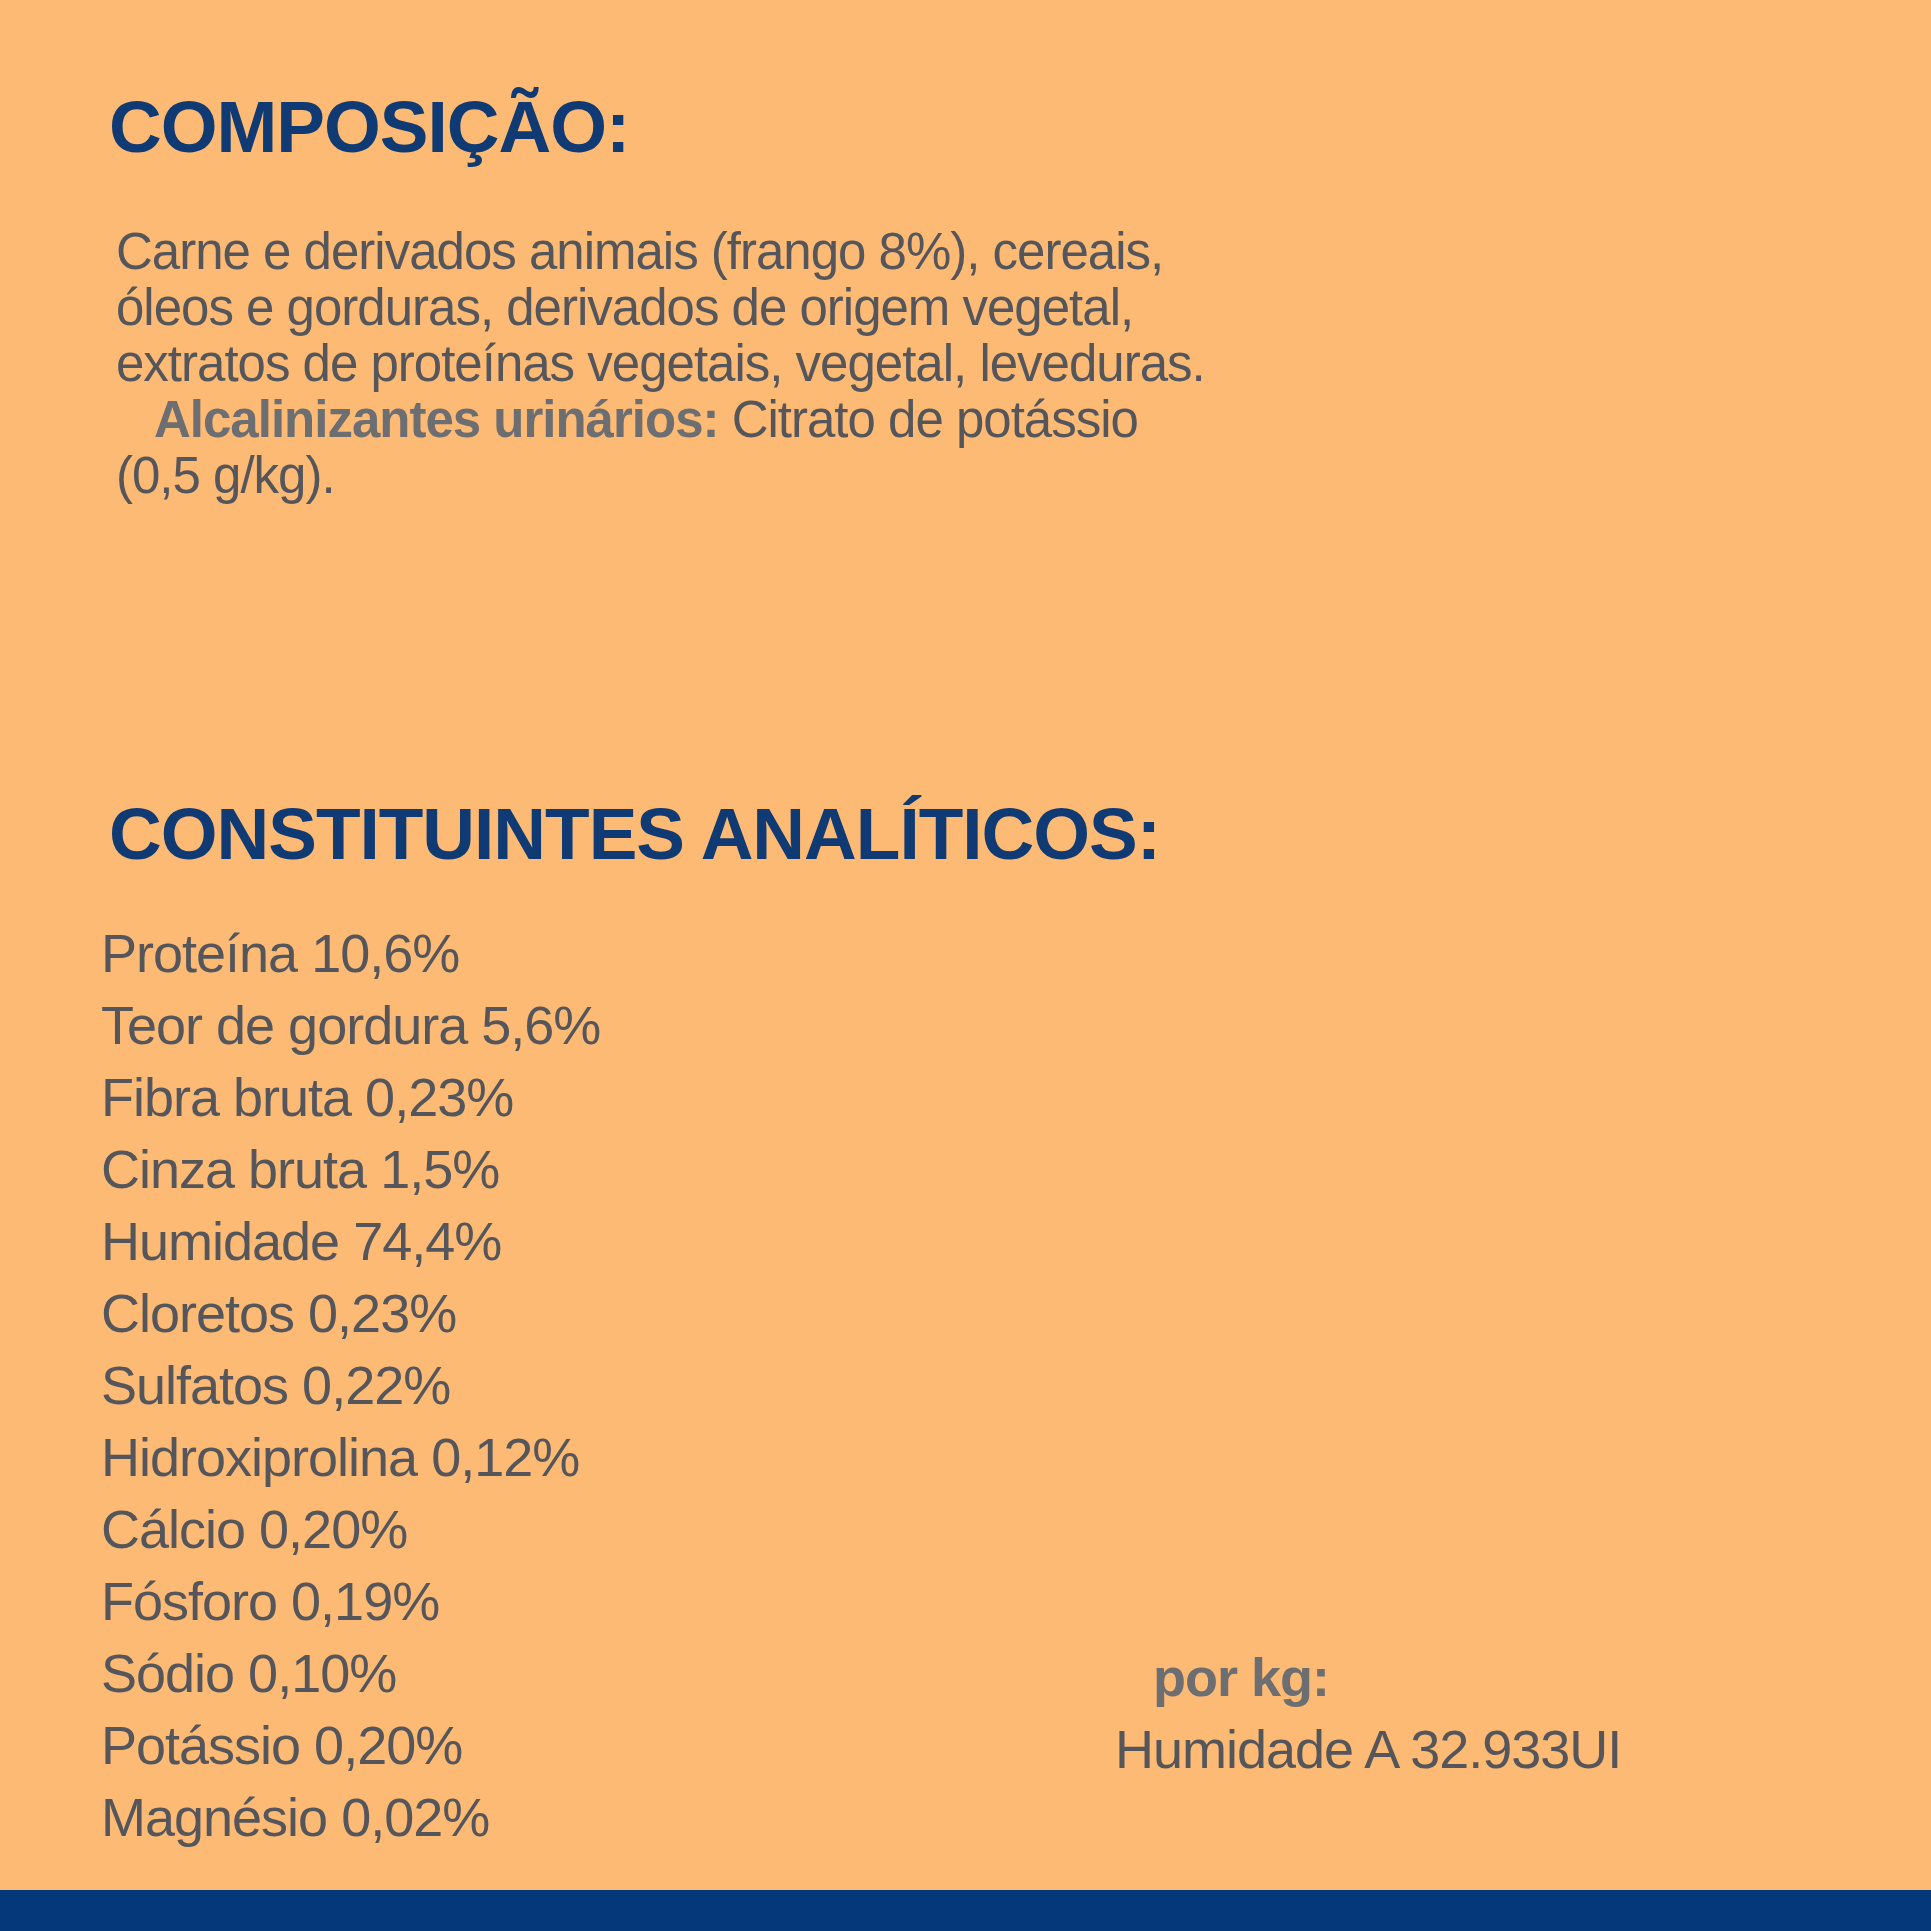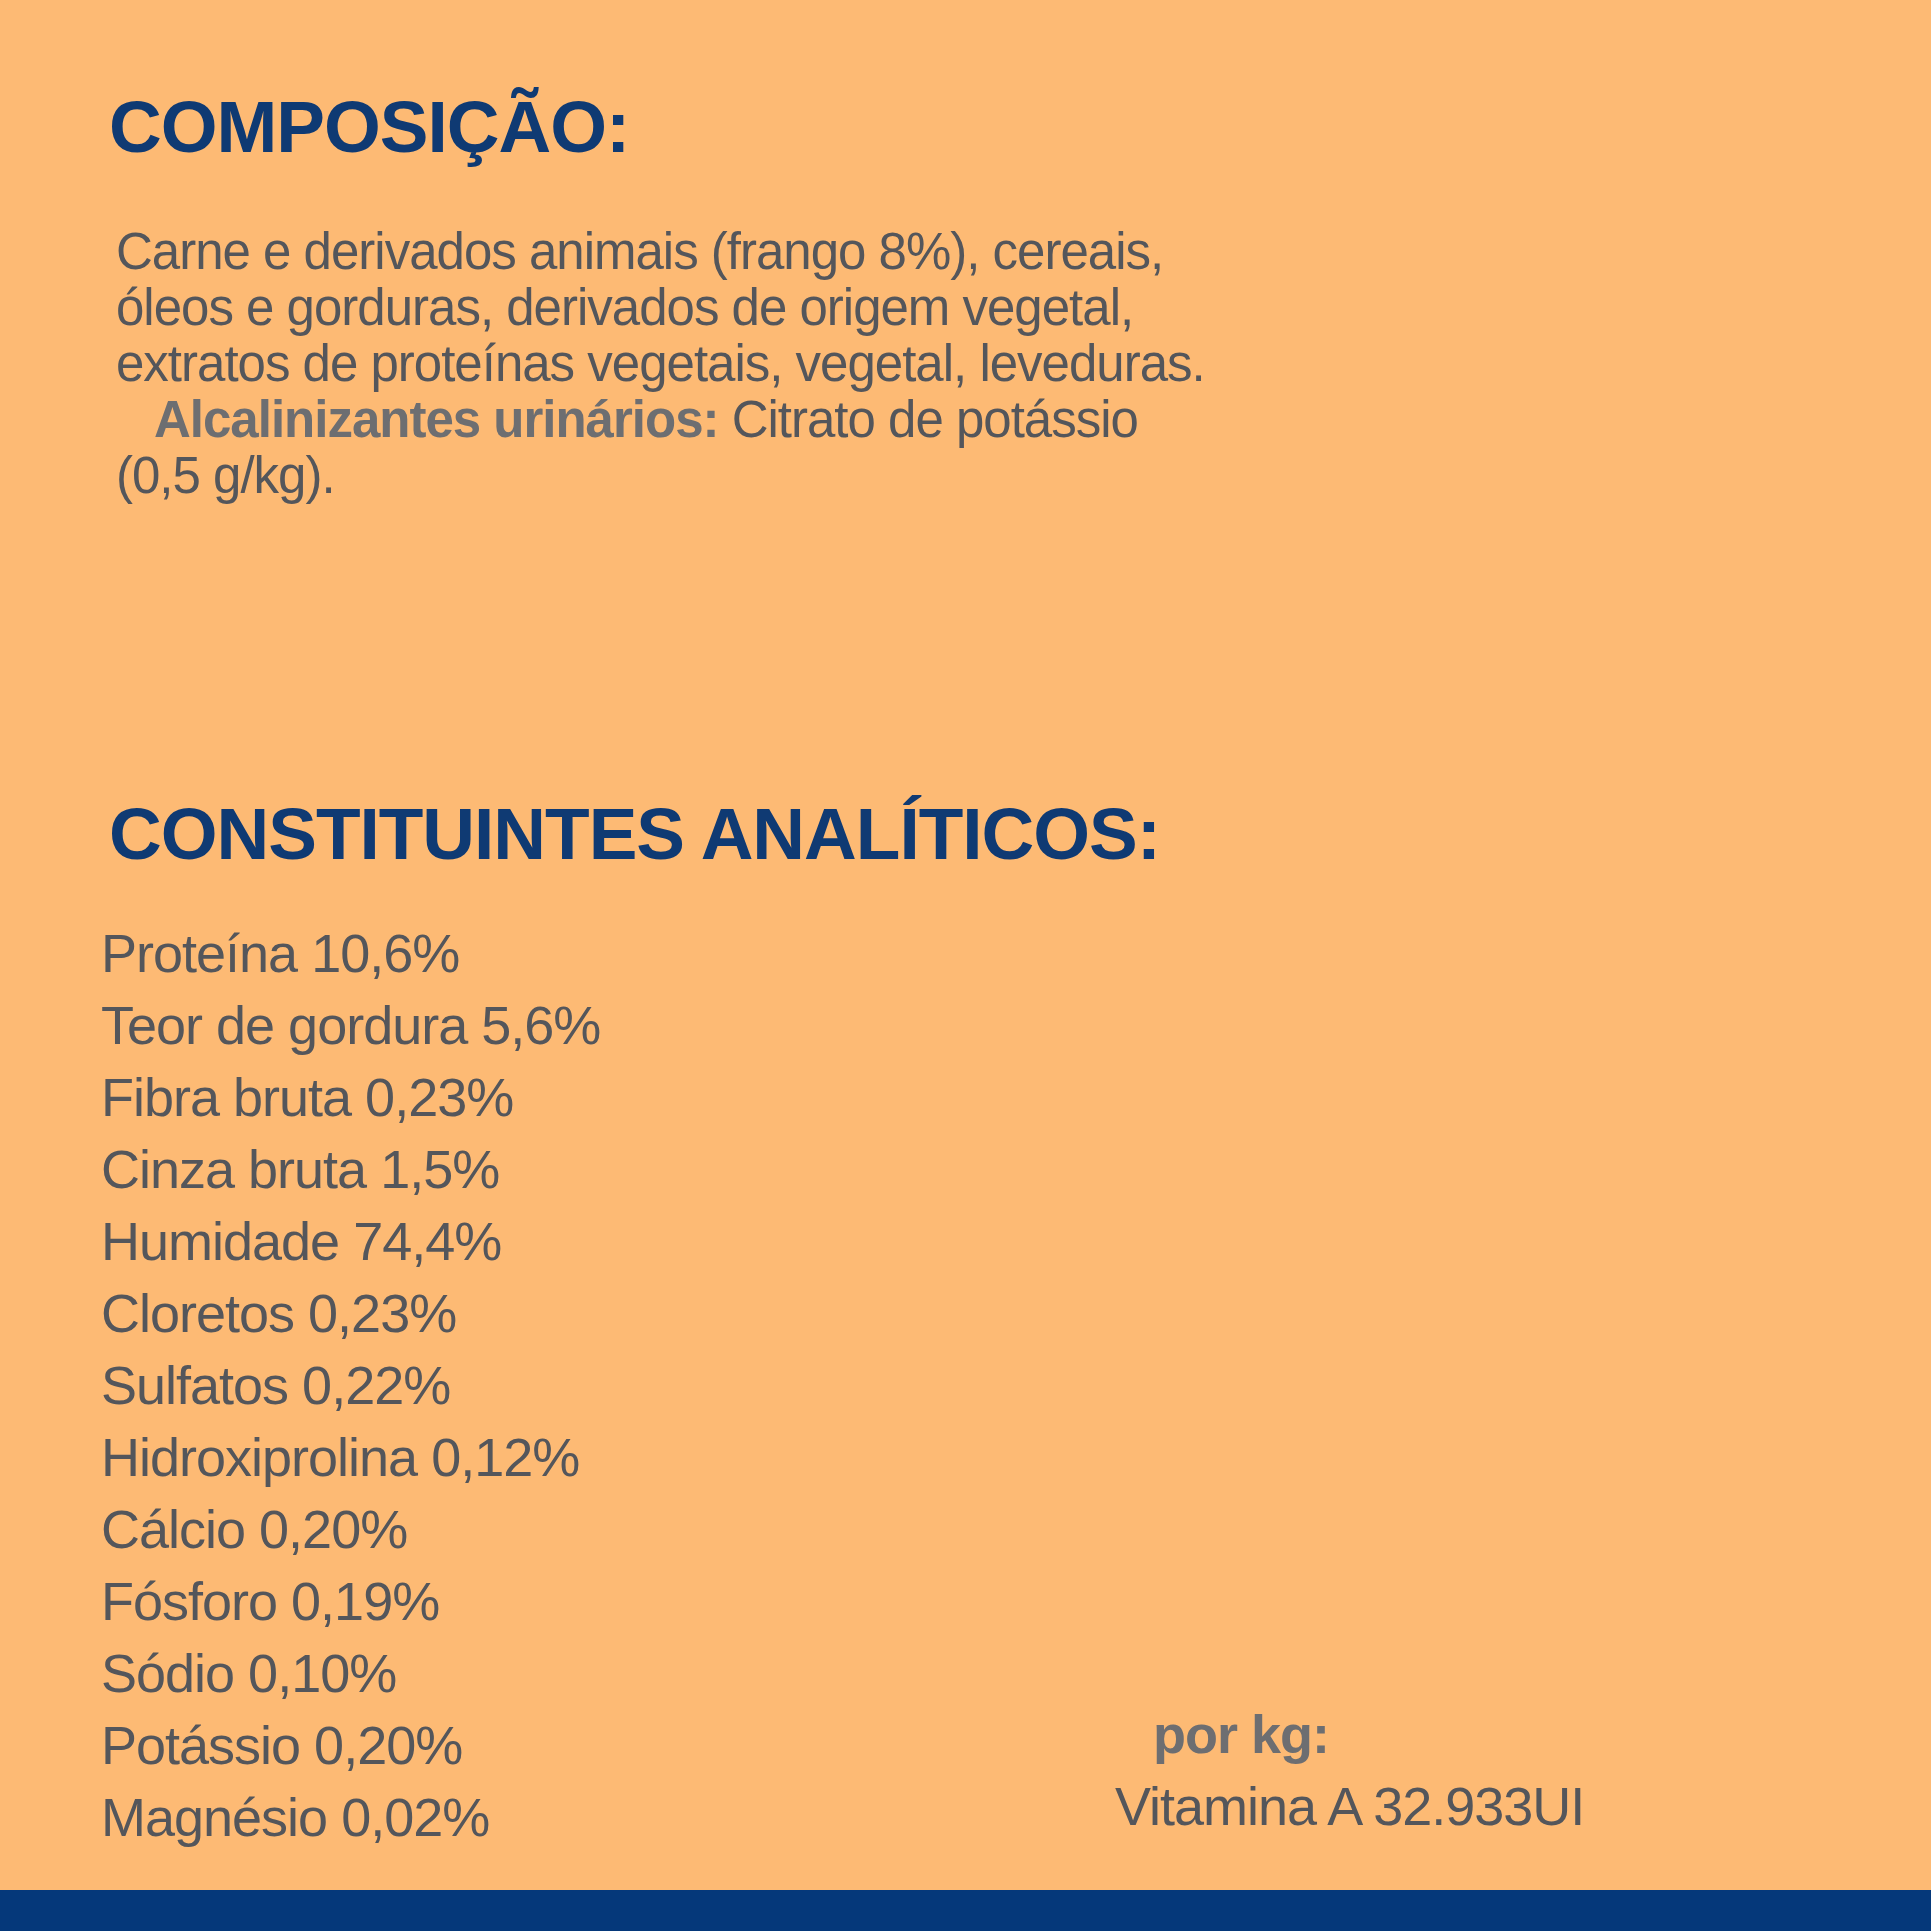--- a/index.html
+++ b/index.html
@@ -51,21 +51,21 @@
     color: #54565b;
     font-size: 54px;
     line-height: 72px;
     letter-spacing: -1px;
   }
   .analytical-list .item { white-space: nowrap; }
 
   .per-kg {
     position: absolute;
     left: 1115px;
-    top: 1698px;
+    top: 1641px;
     color: #54565b;
     font-size: 54px;
     line-height: 72px;
     letter-spacing: -1px;
   }
   .per-kg .item { white-space: nowrap; }
 
   .bottom-bar {
     position: absolute;
     left: 0;
@@ -103,19 +103,19 @@
     <div class="item">Hidroxiprolina 0,12%</div>
     <div class="item">Cálcio 0,20%</div>
     <div class="item">Fósforo 0,19%</div>
     <div class="item">Sódio 0,10%</div>
     <div class="item">Potássio 0,20%</div>
     <div class="item">Magnésio 0,02%</div>
   </div>
 
   <div class="per-kg">
     <div class="item bold-gray">por kg:</div>
-    <div class="item">Vitamina A 32.933UI</div>
+    <div class="item">Humidade A 32.933UI</div>
   </div>
 
   <div class="bottom-bar"></div>
 
 </div>
 
 
 </body></html>

